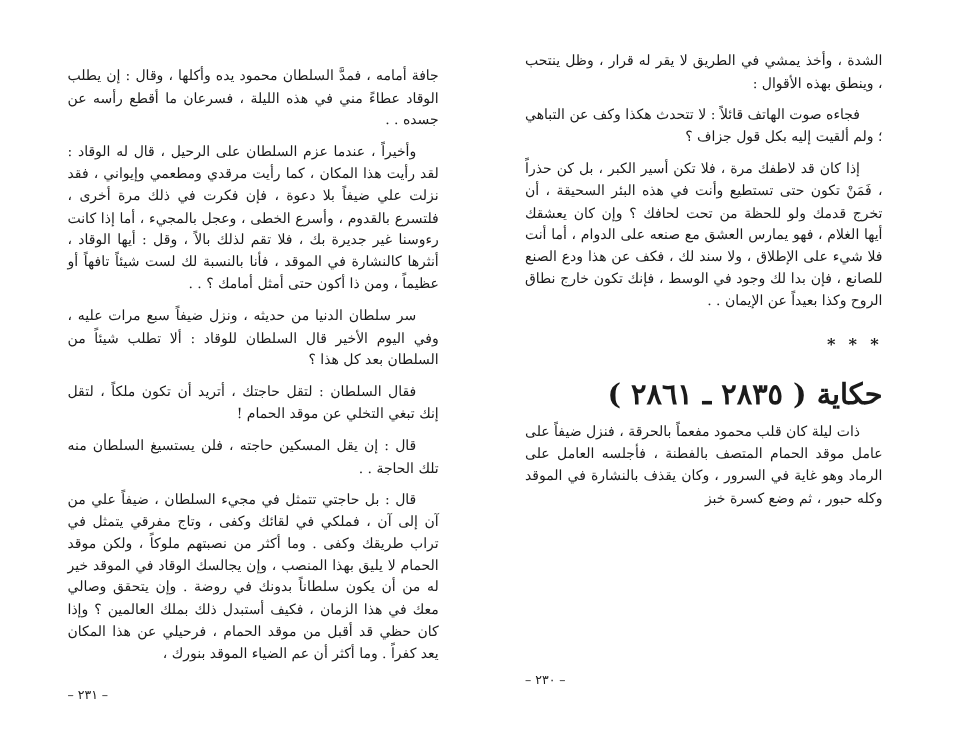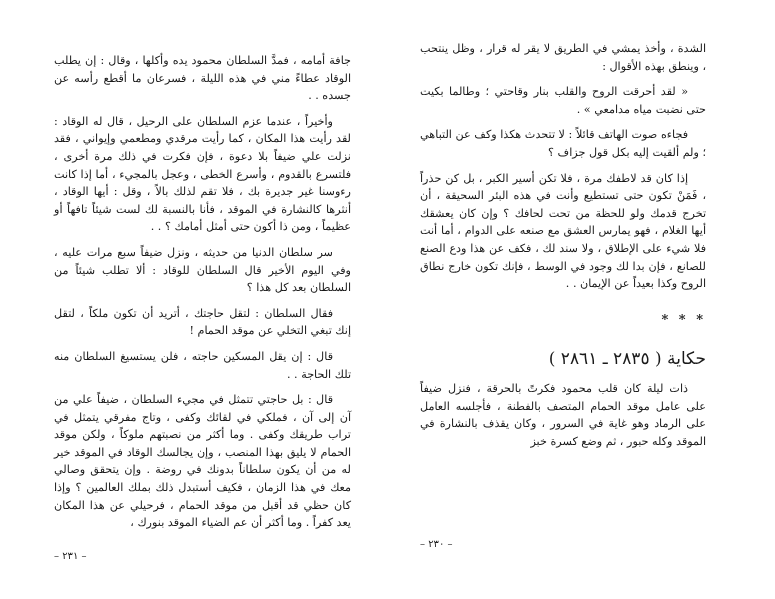--- a/index.html
+++ b/index.html
@@ -6,42 +6,41 @@
   body { width:775px; height:599px; position:relative; overflow:hidden; color:#1a1a1a;
          font-family: "DejaVu Serif", "Liberation Serif", serif; }
   .page { position:absolute; top:0; height:599px; direction:rtl; }
   .page.left { left:54px; width:297px;margin-top:12px; }
   .page.right { left:420px; width:286px; }
   .text { position:absolute; top:40px; left:0; right:0; font-size:11.2px; line-height:17.6px; text-align:justify; text-align-last:right; }
   .para { margin:0 0 8px 0; text-indent:18px; }
   .para.noindent { text-indent:0; }
   .para.quote { text-indent:18px; }
   .stars { text-align:center; font-size:13px; font-weight:bold; letter-spacing:3px; margin:18px 0 22px 0; direction:ltr; }
-  .heading { text-align:center; font-size:17px; font-weight:normal; margin:0 0 12px 0; }
+  .heading { text-align:center; font-size:23px; font-weight:bold; margin:0 0 12px 0; }
   .pageno { position:absolute; top:538px; left:0; right:0; text-align:left; font-size:10px; letter-spacing:1px; }
 </style>
 </head>
 <body>
 
 <div class="page left">
   <div class="text">
     <p class="para noindent">جافة أمامه ، فمدَّ السلطان محمود يده وأكلها ، وقال : إن يطلب الوقاد عطاءً مني في هذه الليلة ، فسرعان ما أقطع رأسه عن جسده . .</p>
     <p class="para">وأخيراً ، عندما عزم السلطان على الرحيل ، قال له الوقاد : لقد رأيت هذا المكان ، كما رأيت مرقدي ومطعمي وإيواني ، فقد نزلت علي ضيفاً بلا دعوة ، فإن فكرت في ذلك مرة أخرى ، فلتسرع بالقدوم ، وأسرع الخطى ، وعجل بالمجيء ، أما إذا كانت رءوسنا غير جديرة بك ، فلا تقم لذلك بالاً ، وقل : أيها الوقاد ، أنثرها كالنشارة في الموقد ، فأنا بالنسبة لك لست شيئاً تافهاً أو عظيماً ، ومن ذا أكون حتى أمثل أمامك ؟ . .</p>
     <p class="para">سر سلطان الدنيا من حديثه ، ونزل ضيفاً سبع مرات عليه ، وفي اليوم الأخير قال السلطان للوقاد : ألا تطلب شيئاً من السلطان بعد كل هذا ؟</p>
     <p class="para">فقال السلطان : لتقل حاجتك ، أتريد أن تكون ملكاً ، لتقل إنك تبغي التخلي عن موقد الحمام !</p>
     <p class="para">قال : إن يقل المسكين حاجته ، فلن يستسيغ السلطان منه تلك الحاجة . .</p>
     <p class="para">قال : بل حاجتي تتمثل في مجيء السلطان ، ضيفاً علي من آن إلى آن ، فملكي في لقائك وكفى ، وتاج مفرقي يتمثل في تراب طريقك وكفى . وما أكثر من نصبتهم ملوكاً ، ولكن موقد الحمام لا يليق بهذا المنصب ، وإن يجالسك الوقاد في الموقد خير له من أن يكون سلطاناً بدونك في روضة . وإن يتحقق وصالي معك في هذا الزمان ، فكيف أستبدل ذلك بملك العالمين ؟ وإذا كان حظي قد أقبل من موقد الحمام ، فرحيلي عن هذا المكان يعد كفراً . وما أكثر أن عم الضياء الموقد بنورك ،</p>
   </div>
   <div class="pageno">– ٢٣١ –</div>
 </div>
 
 <div class="page right">
   <div class="text">
     <p class="para noindent">الشدة ، وأخذ يمشي في الطريق لا يقر له قرار ، وظل ينتحب ، وينطق بهذه الأقوال :</p>
-    <p class="para quote">« لقد أحرقت الروح والقلب بنار وقاحتي ؛ وطالما بكيت حتى نضبت مياه مدامعي » .</p>
     <p class="para">فجاءه صوت الهاتف قائلاً : لا تتحدث هكذا وكف عن التباهي ؛ ولم ألقيت إليه بكل قول جزاف ؟</p>
     <p class="para">إذا كان قد لاطفك مرة ، فلا تكن أسير الكبر ، بل كن حذراً ، فَمَنْ تكون حتى تستطيع وأنت في هذه البئر السحيقة ، أن تخرج قدمك ولو للحظة من تحت لحافك ؟ وإن كان يعشقك أيها الغلام ، فهو يمارس العشق مع صنعه على الدوام ، أما أنت فلا شيء على الإطلاق ، ولا سند لك ، فكف عن هذا ودع الصنع للصانع ، فإن بدا لك وجود في الوسط ، فإنك تكون خارج نطاق الروح وكذا بعيداً عن الإيمان . .</p>
     <div class="stars">* * *</div>
     <div class="heading">حكاية ( ٢٨٣٥ ـ ٢٨٦١ )</div>
-    <p class="para">ذات ليلة كان قلب محمود فكرتً بالحرقة ، فنزل ضيفاً على عامل موقد الحمام المتصف بالفطنة ، فأجلسه العامل على الرماد وهو غاية في السرور ، وكان يقذف بالنشارة في الموقد وكله حبور ، ثم وضع كسرة خبز</p>
+    <p class="para">ذات ليلة كان قلب محمود مفعماً بالحرقة ، فنزل ضيفاً على عامل موقد الحمام المتصف بالفطنة ، فأجلسه العامل على الرماد وهو غاية في السرور ، وكان يقذف بالنشارة في الموقد وكله حبور ، ثم وضع كسرة خبز</p>
   </div>
   <div class="pageno">– ٢٣٠ –</div>
 </div>
 
 </body></html>

